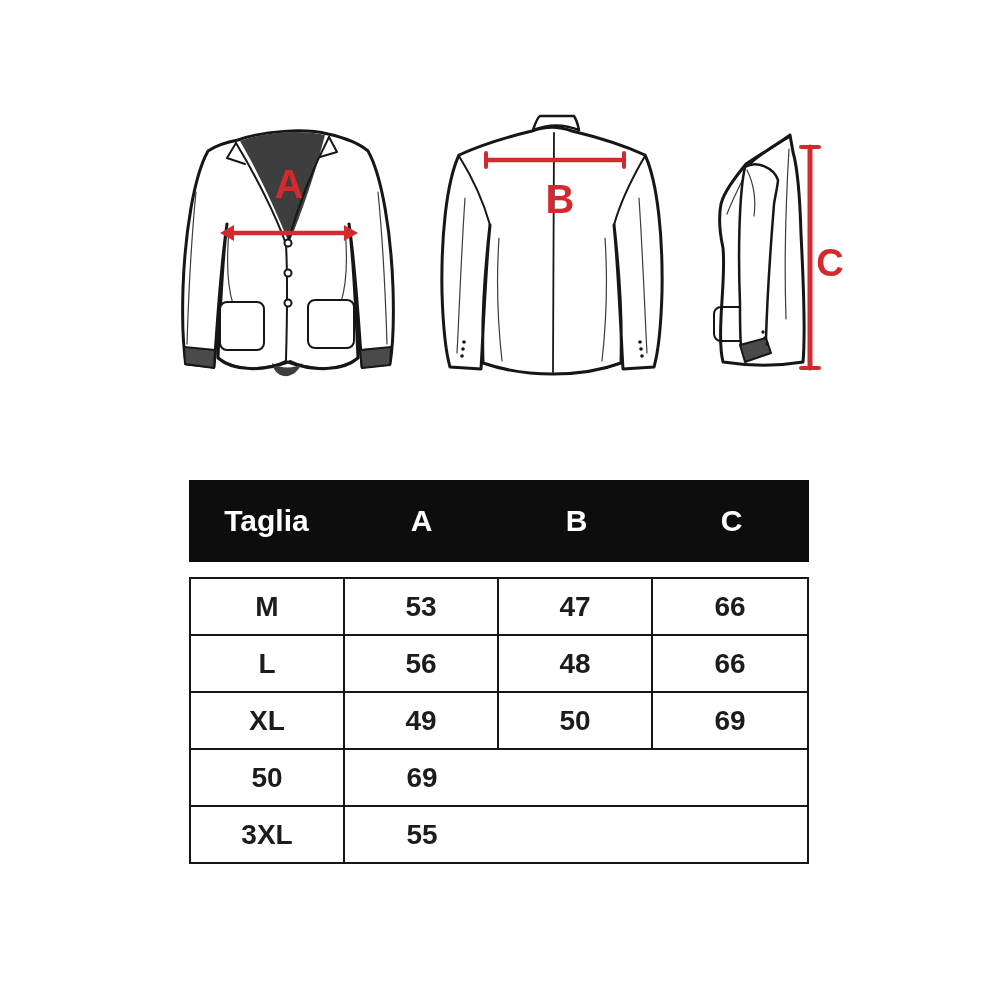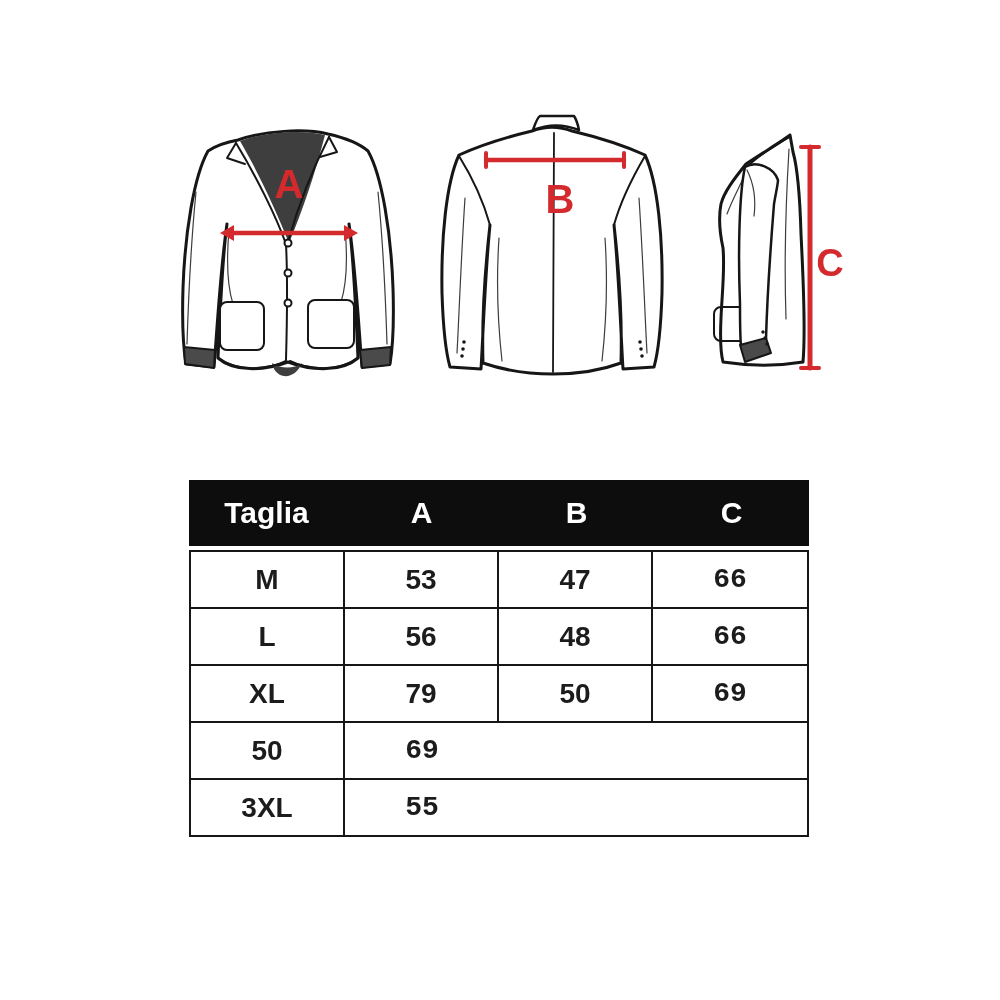--- a/index.html
+++ b/index.html
@@ -34,30 +34,30 @@
   .mcap{stroke:var(--accent);stroke-width:4;fill:none;stroke-linecap:round;}
   .mhead{fill:var(--accent);stroke:none;}
   .mlabel{fill:var(--accent);font-family:"Liberation Sans",sans-serif;font-weight:bold;text-anchor:middle;}
 
   
   .title{position:absolute;top:400px;left:0;right:0;text-align:center;
          font-size:38px;font-weight:700;color:#101010;letter-spacing:0px;}
 
   
   .size-table{position:absolute;left:189px;top:480px;width:620px;}
-  .thead{display:grid;grid-template-columns:repeat(4,1fr);height:66px;
-         background:var(--header-bg);margin-bottom:4px;}
+  .thead{display:grid;grid-template-columns:repeat(4,1fr);height:82px;
+         background:var(--header-bg);margin-bottom:15px;}
   .th{display:flex;align-items:center;justify-content:center;
       color:var(--header-text);font-size:30px;font-weight:700;}
   .tbody{border:2px solid var(--ink);background:#ffffff;}
   .trow{display:grid;grid-template-columns:repeat(4,1fr);border-bottom:2px solid var(--ink);}
   .trow:last-child{border-bottom:none;}
   .td{height:55px;display:flex;align-items:center;justify-content:center;
       font-size:28px;font-weight:700;color:#1c1c1c;border-right:2px solid var(--ink);}
-  .td:last-child{border-right:none;font-family:Liberation Mono, monospace;}
+  .td:last-child{border-right:none;}
 </style>
 </head>
 <body>
 
 <div class="page">
 
   <svg class="art art-front" viewBox="0 0 230 270">
     <path class="outline" d="M66,28 C92,19 132,16 156,22 C174,26 189,33 196,39
       C210,64 219,120 221,176 C222,208 221,234 218,252 L190,255
       C187,220 184,160 177,112 C181,140 184,200 186,246
@@ -154,21 +154,21 @@
         <div class="td">66</div>
       </div>
       <div class="trow">
         <div class="td">L</div>
         <div class="td">56</div>
         <div class="td">48</div>
         <div class="td">66</div>
       </div>
       <div class="trow">
         <div class="td">XL</div>
-        <div class="td">79</div>
+        <div class="td">49</div>
         <div class="td">50</div>
         <div class="td">69</div>
       </div>
       <div class="trow">
         <div class="td">50</div>
         <div class="td">69</div>
       </div>
       <div class="trow">
         <div class="td">3XL</div>
         <div class="td">55</div>

